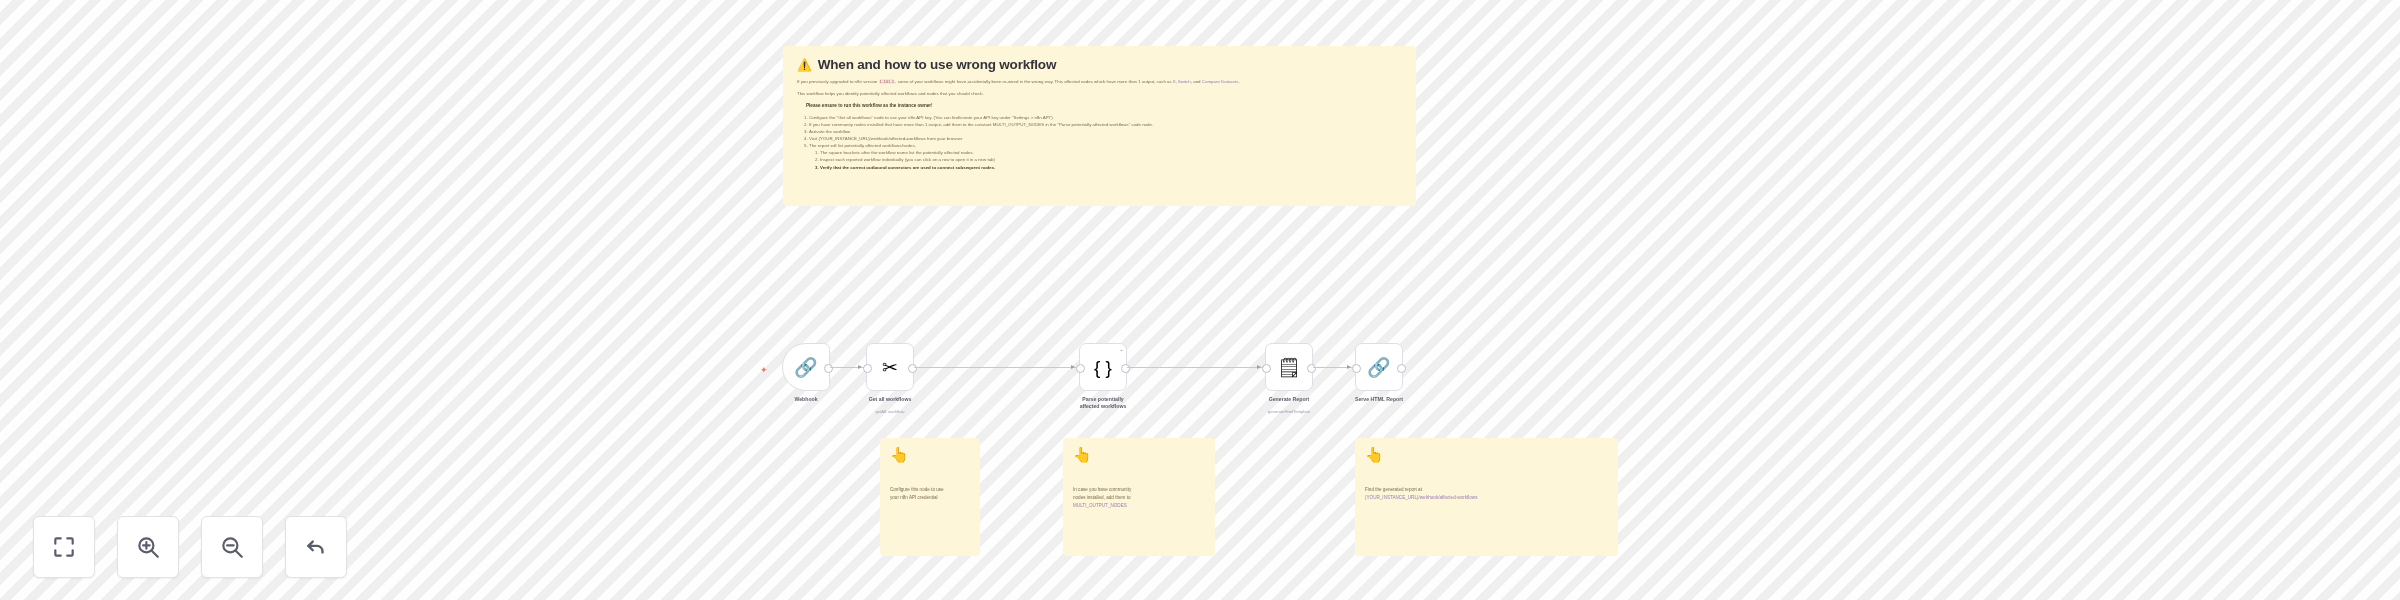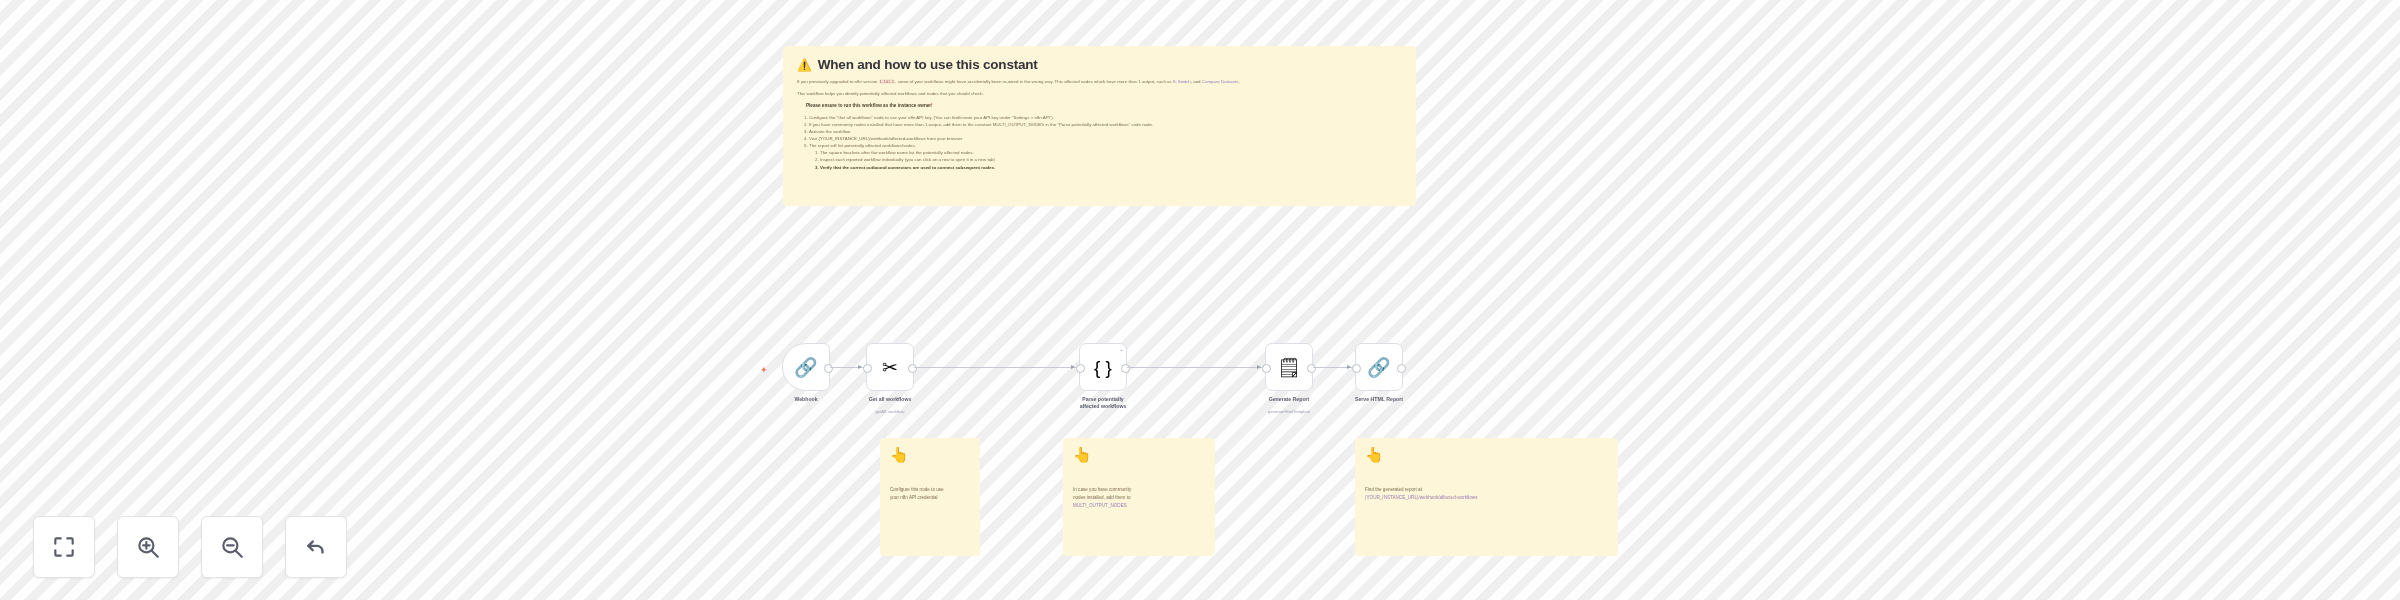--- a/index.html
+++ b/index.html
@@ -185,21 +185,21 @@
   .ctrl-btn svg { display: block; }
 </style>
 </head>
 <body>
 
 <div id="canvas">
 
   <div class="sticky" id="doc-note">
     <div class="note-title">
       <span class="warn-icon">⚠️</span>
-      <span>When and how to use this constant</span>
+      <span>When and how to use wrong workflow</span>
     </div>
     <div class="note-body">
       <p class="note-p" id="para-1"><span>If you previously upgraded to n8n version </span><span class="code">1.101.1</span><span>, some of your workflows might have accidentally been re-wired in the wrong way. This affected nodes which have more than 1 output, such as </span><span class="lnk">If</span><span>, </span><span class="lnk">Switch</span><span>, and </span><span class="lnk">Compare Datasets</span><span>.</span></p>
       <p class="note-p">This workflow helps you identify potentially affected workflows and nodes that you should check.</p>
       <p class="note-strong-line">
         <span>Please ensure to run this workflow as the instance owner</span><span class="bang">!</span>
       </p>
       <ol class="note-list" id="steps-list">
           <li>Configure the "Get all workflows" node to use your n8n API key. (You can find/create your API key under "Settings &gt; n8n API")</li>
           <li>If you have community nodes installed that have more than 1 output, add them to the constant MULTI_OUTPUT_NODES in the "Parse potentially affected workflows" code node.</li>

